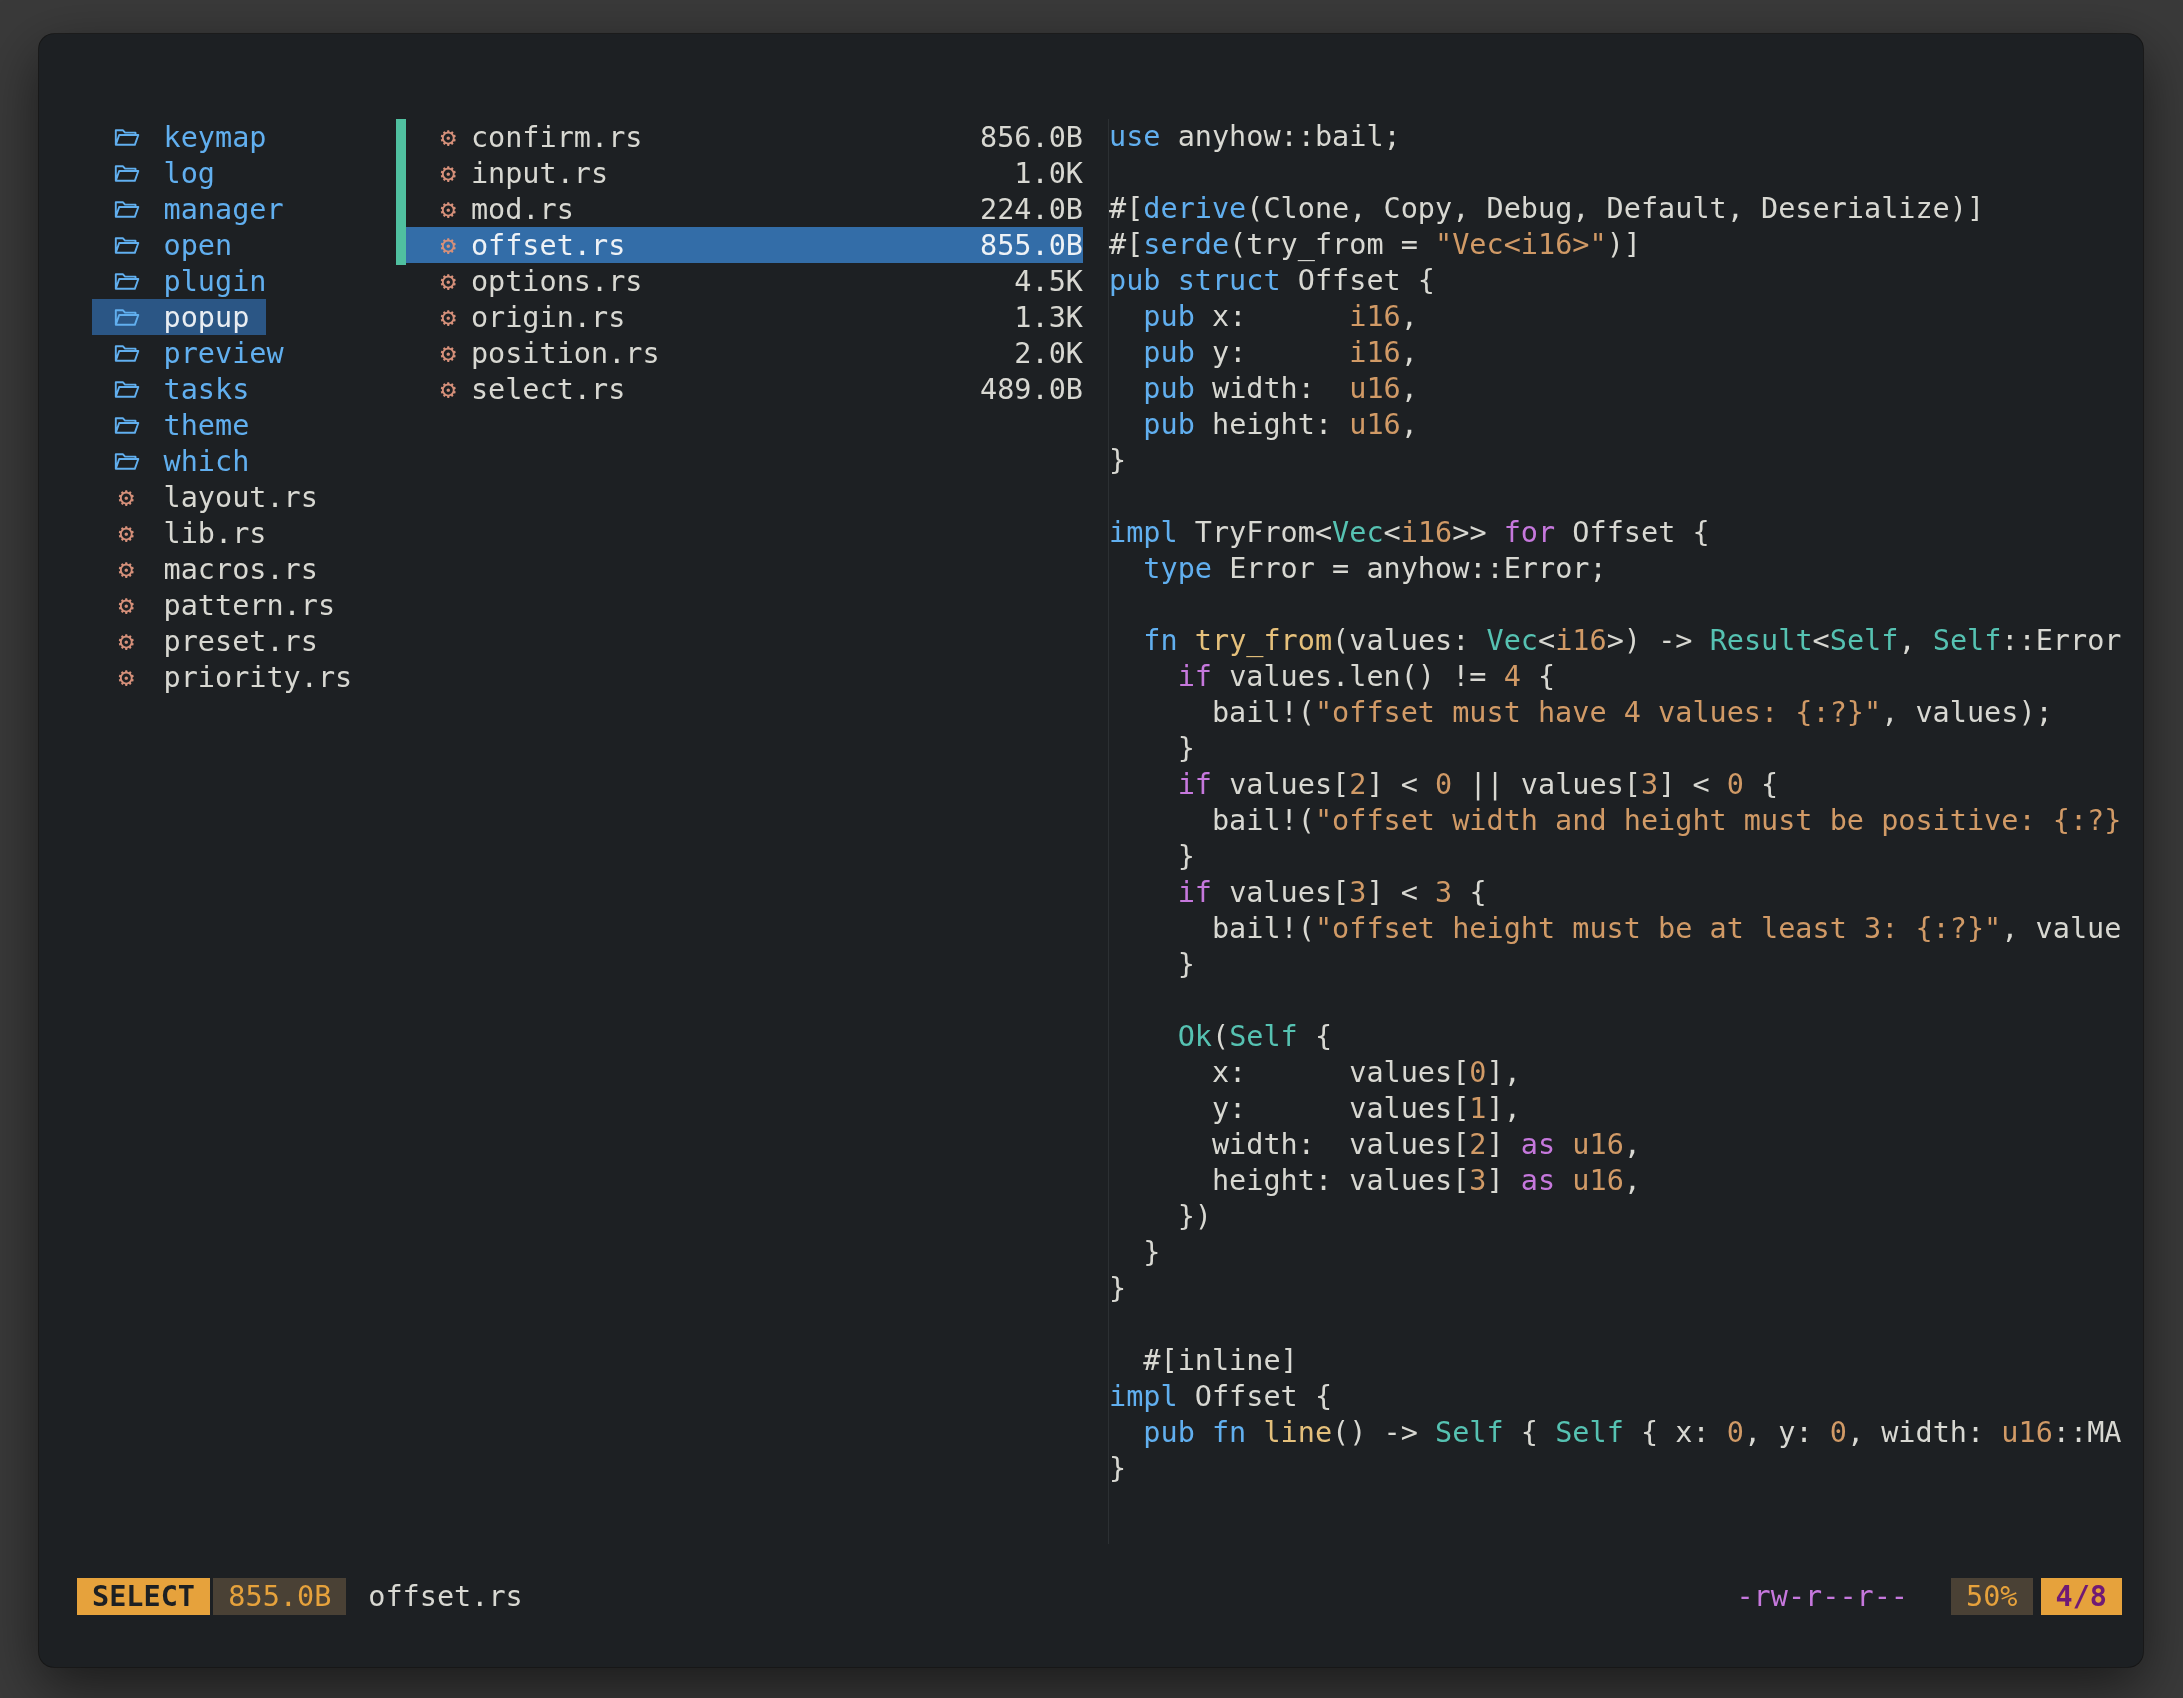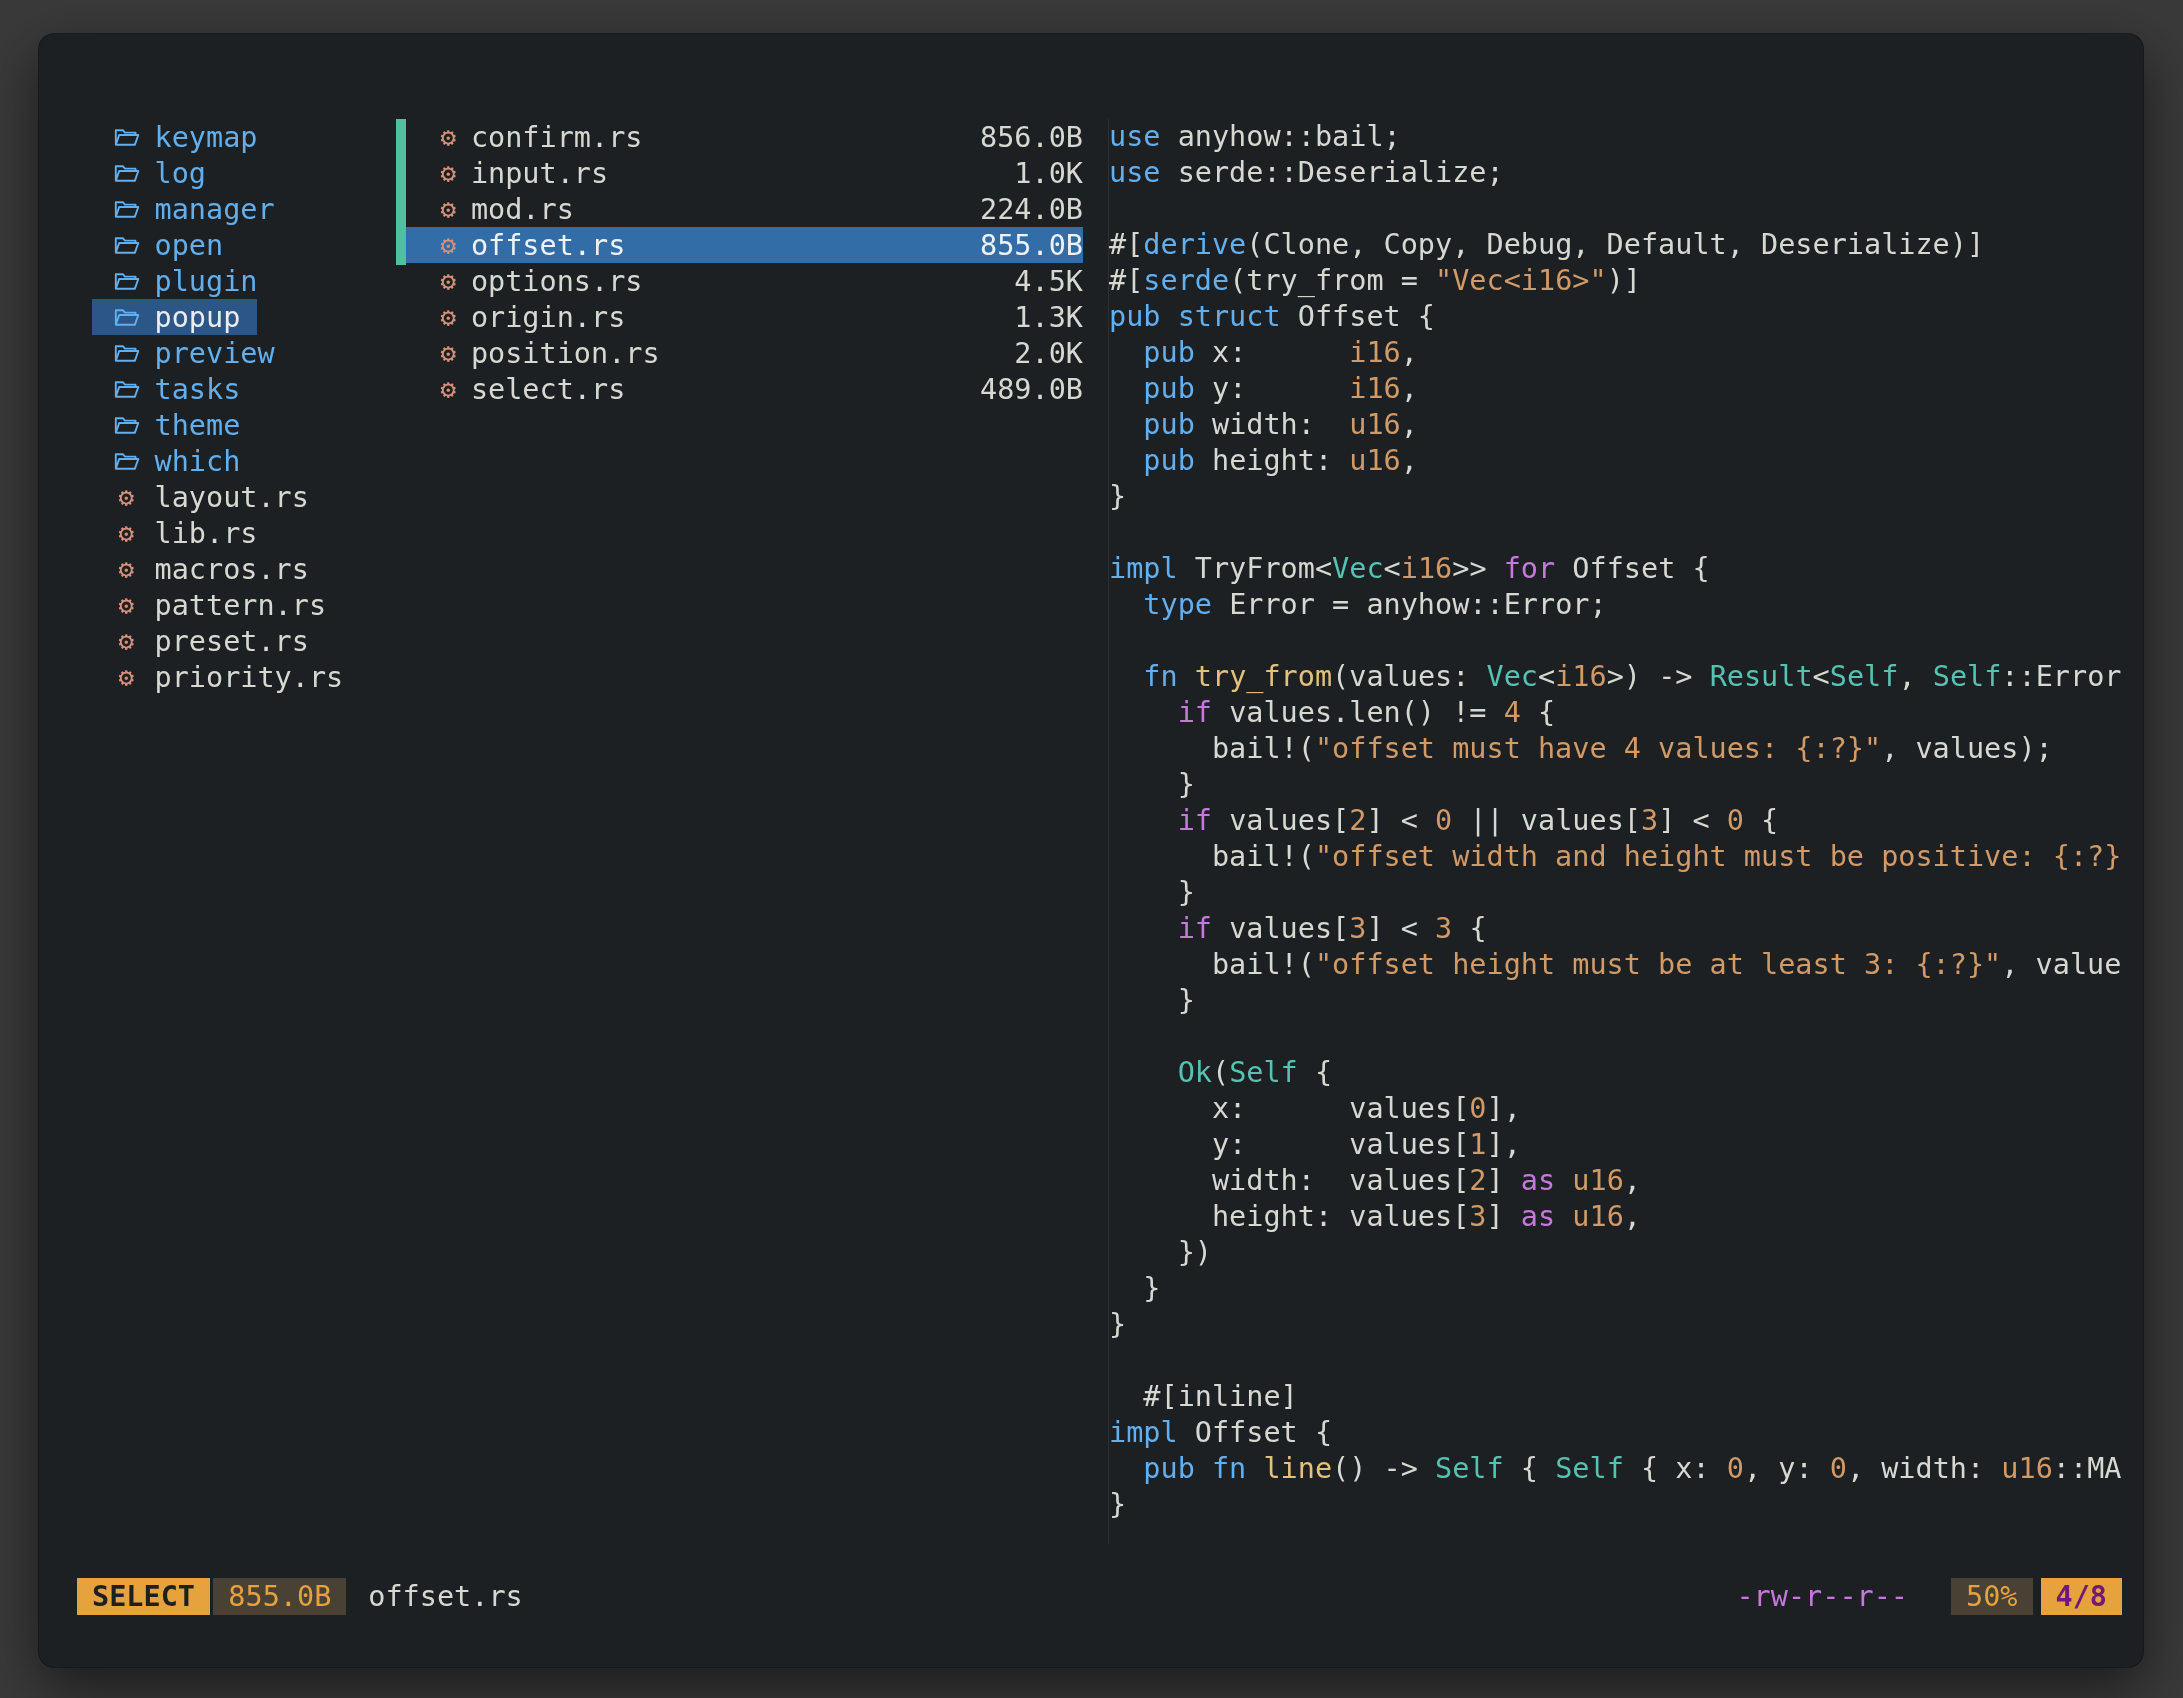--- a/index.html
+++ b/index.html
@@ -13,21 +13,21 @@
 
   .pane.sidebar { width:357px; padding-left:53px; }
   .pane.files   { width:712px; position:relative; padding-right:25px; }
   .pane.preview { flex:1; border-left:1.7px solid #2c3033; overflow:hidden; }
 
   .row { height:36px; display:flex; align-items:center; font-size:28.5px;
          color:var(--fg,#d8d8d2); white-space:pre; }
   .icon { width:28.5px; display:inline-flex; justify-content:center; align-items:center;
           font-size:26px; line-height:1; }
 
-  .side-chip { display:inline-flex; align-items:center; height:100%; padding:0 17px 0 20px; gap:14px; }
+  .side-chip { display:inline-flex; align-items:center; height:100%; padding:0 17px 0 20px; gap:23px; }
   .side-chip.sel { background:var(--sel_sidebar_bg,#2b5685); }
   .side-chip.sel .lbl { color:#e9edf2; }
   .lbl-dir { color:var(--blue,#61afef); }
   .lbl-file { color:var(--fg,#d8d8d2); }
 
   .file-row { padding-left:38px; gap:8.4px; }
   .file-row .size { margin-left:auto; }
   .file-row.sel { background:var(--sel_file_bg,#336da8); color:#eef2f6; }
   .marker-bar { position:absolute; left:0; width:10px; background:var(--teal_bar,#50c0a0); z-index:2; }
 
@@ -106,21 +106,20 @@
             <div class="row file-row"><span class="icon" style="color: rgb(214, 144, 122);">⚙</span><span>options.rs</span><span class="size">4.5K</span></div>
             <div class="row file-row"><span class="icon" style="color: rgb(214, 144, 122);">⚙</span><span>origin.rs</span><span class="size">1.3K</span></div>
             <div class="row file-row"><span class="icon" style="color: rgb(214, 144, 122);">⚙</span><span>position.rs</span><span class="size">2.0K</span></div>
             <div class="row file-row"><span class="icon" style="color: rgb(214, 144, 122);">⚙</span><span>select.rs</span><span class="size">489.0B</span></div>
           </div>
       </div>
 
       <div class="pane preview">
         <div id="code">
             <div class="code-line"><span class="tok-k">use </span><span class="tok-w">anyhow::bail;</span></div>
-            <div class="code-line"><span class="tok-k">use </span><span class="tok-w">serde::Deserialize;</span></div>
             <div class="code-line"></div>
             <div class="code-line"><span class="tok-w">#[</span><span class="tok-k">derive</span><span class="tok-w">(Clone, Copy, Debug, Default, Deserialize)]</span></div>
             <div class="code-line"><span class="tok-w">#[</span><span class="tok-k">serde</span><span class="tok-w">(try_from = </span><span class="tok-n">"Vec&lt;i16&gt;"</span><span class="tok-w">)]</span></div>
             <div class="code-line"><span class="tok-k">pub struct </span><span class="tok-w">Offset {</span></div>
             <div class="code-line"><span class="tok-w">  </span><span class="tok-k">pub </span><span class="tok-w">x:      </span><span class="tok-n">i16</span><span class="tok-w">,</span></div>
             <div class="code-line"><span class="tok-w">  </span><span class="tok-k">pub </span><span class="tok-w">y:      </span><span class="tok-n">i16</span><span class="tok-w">,</span></div>
             <div class="code-line"><span class="tok-w">  </span><span class="tok-k">pub </span><span class="tok-w">width:  </span><span class="tok-n">u16</span><span class="tok-w">,</span></div>
             <div class="code-line"><span class="tok-w">  </span><span class="tok-k">pub </span><span class="tok-w">height: </span><span class="tok-n">u16</span><span class="tok-w">,</span></div>
             <div class="code-line"><span class="tok-w">}</span></div>
             <div class="code-line"></div>

